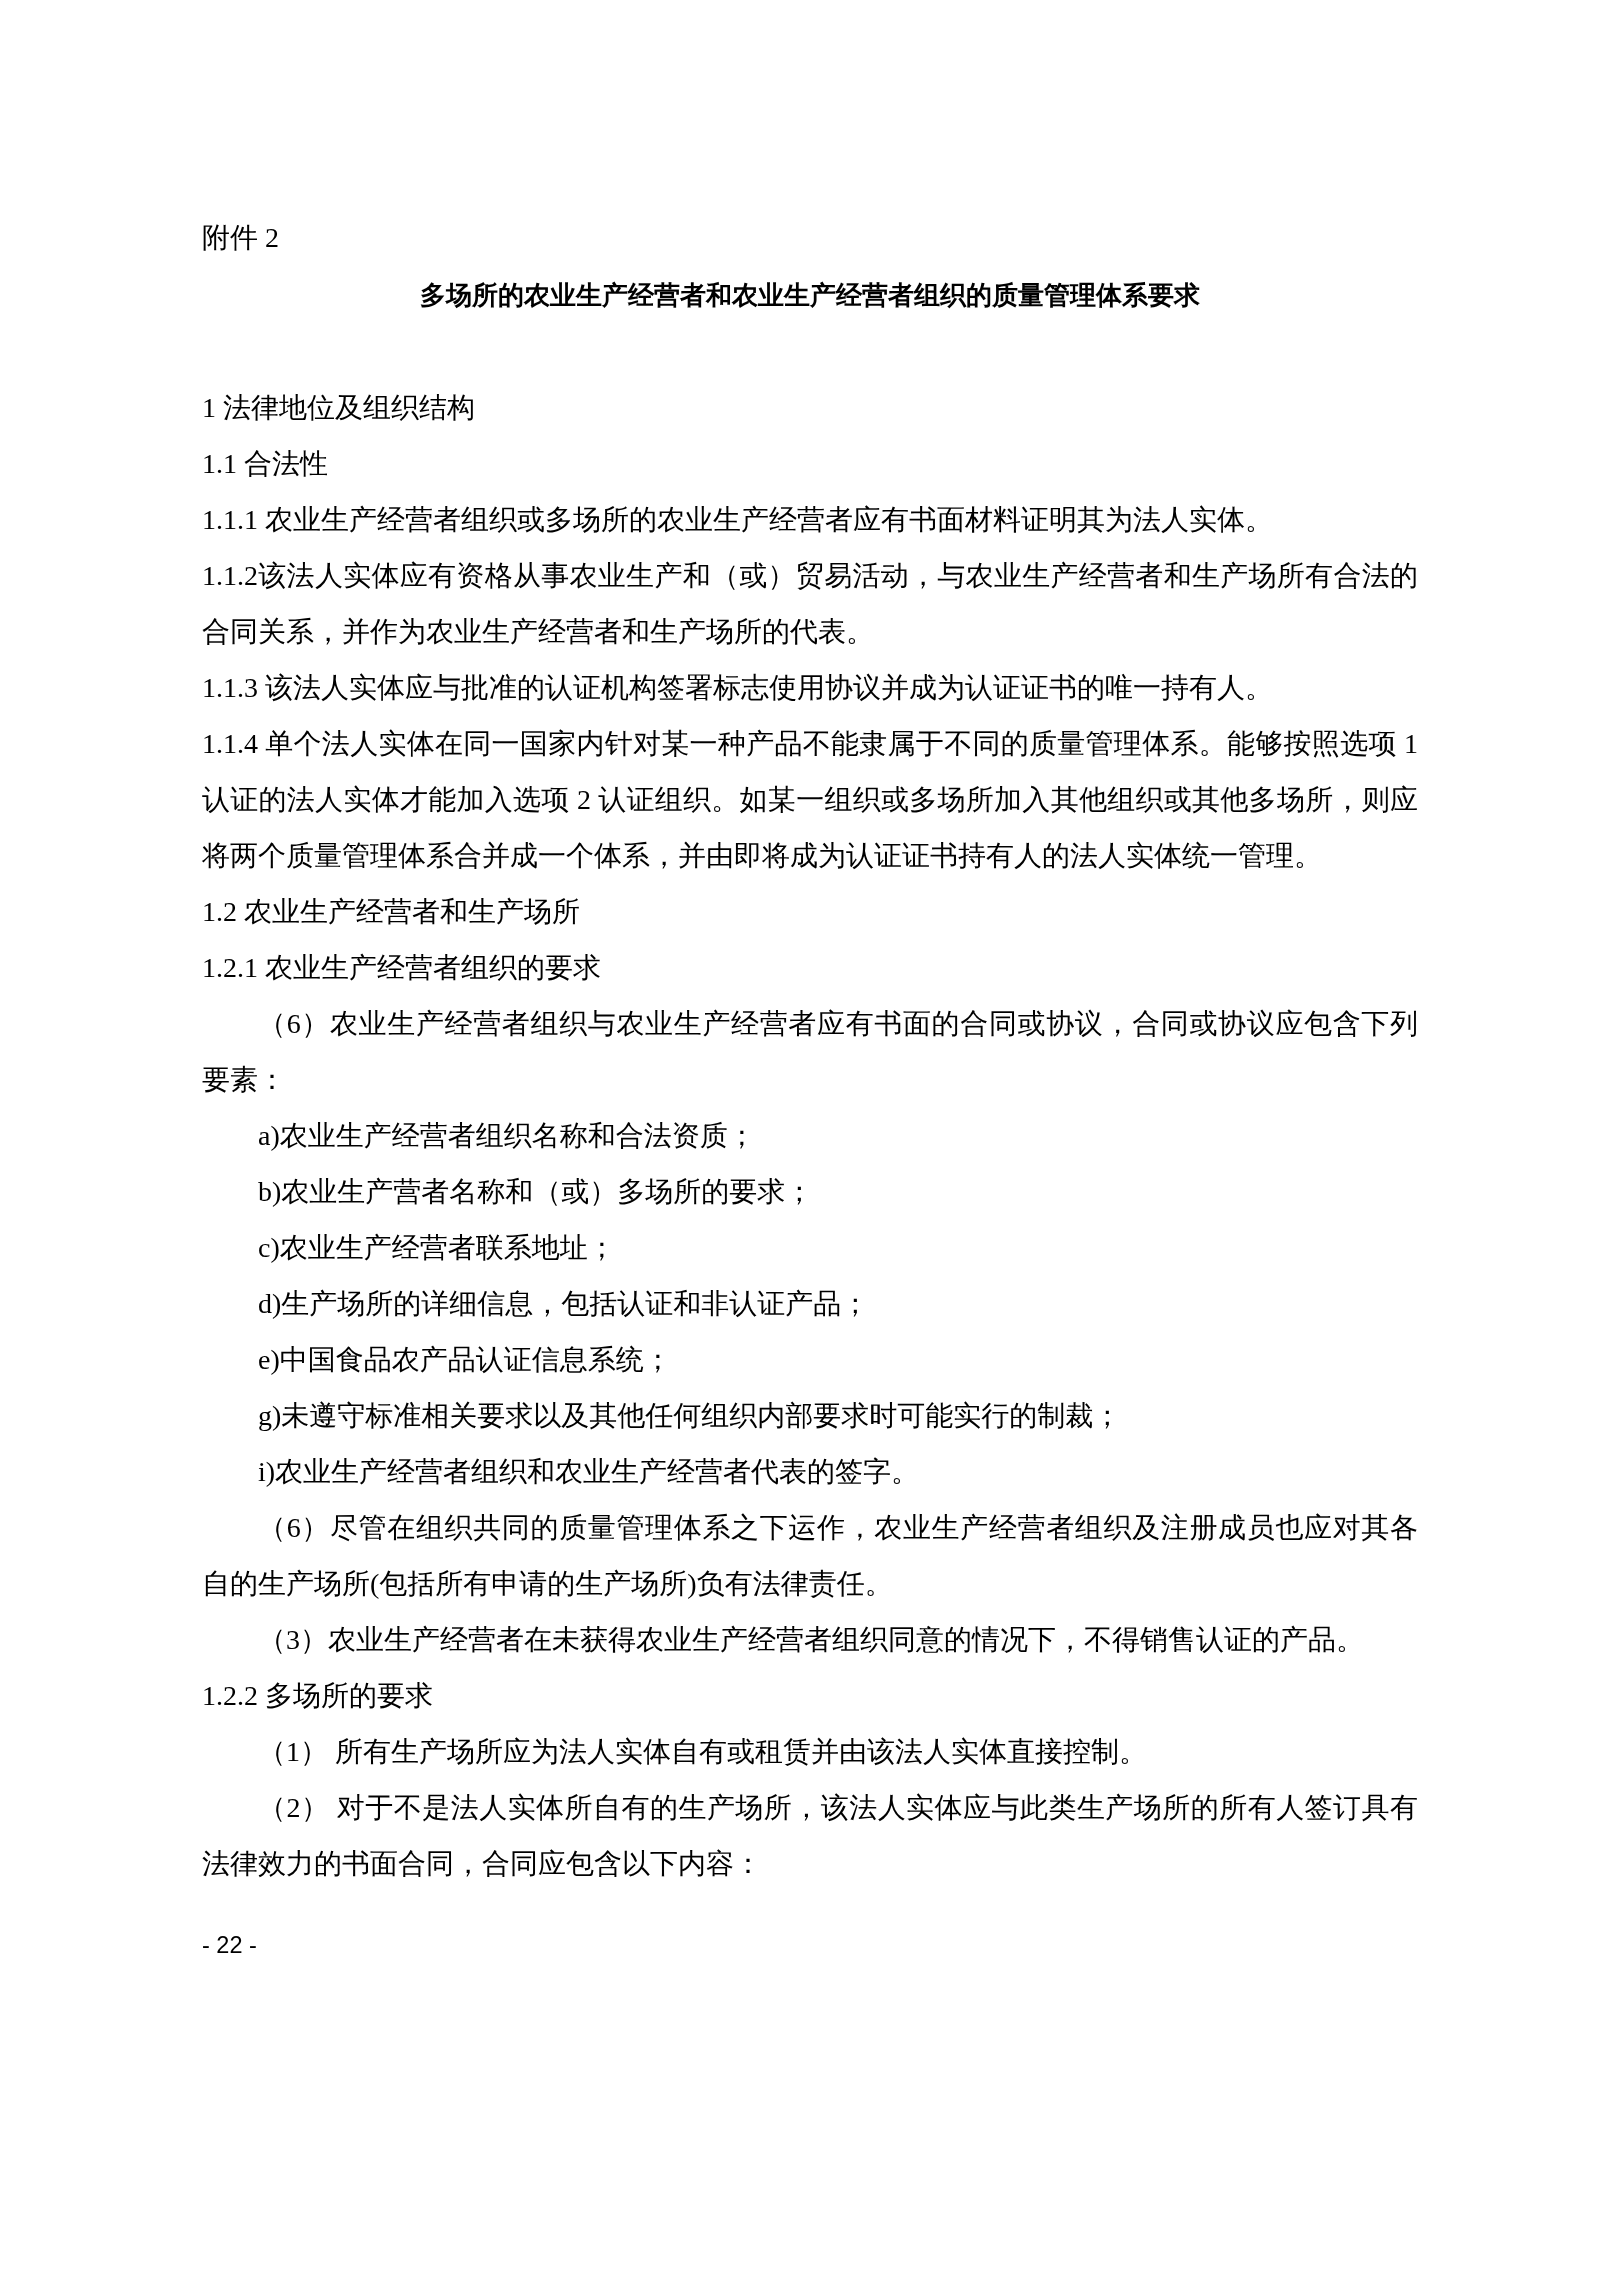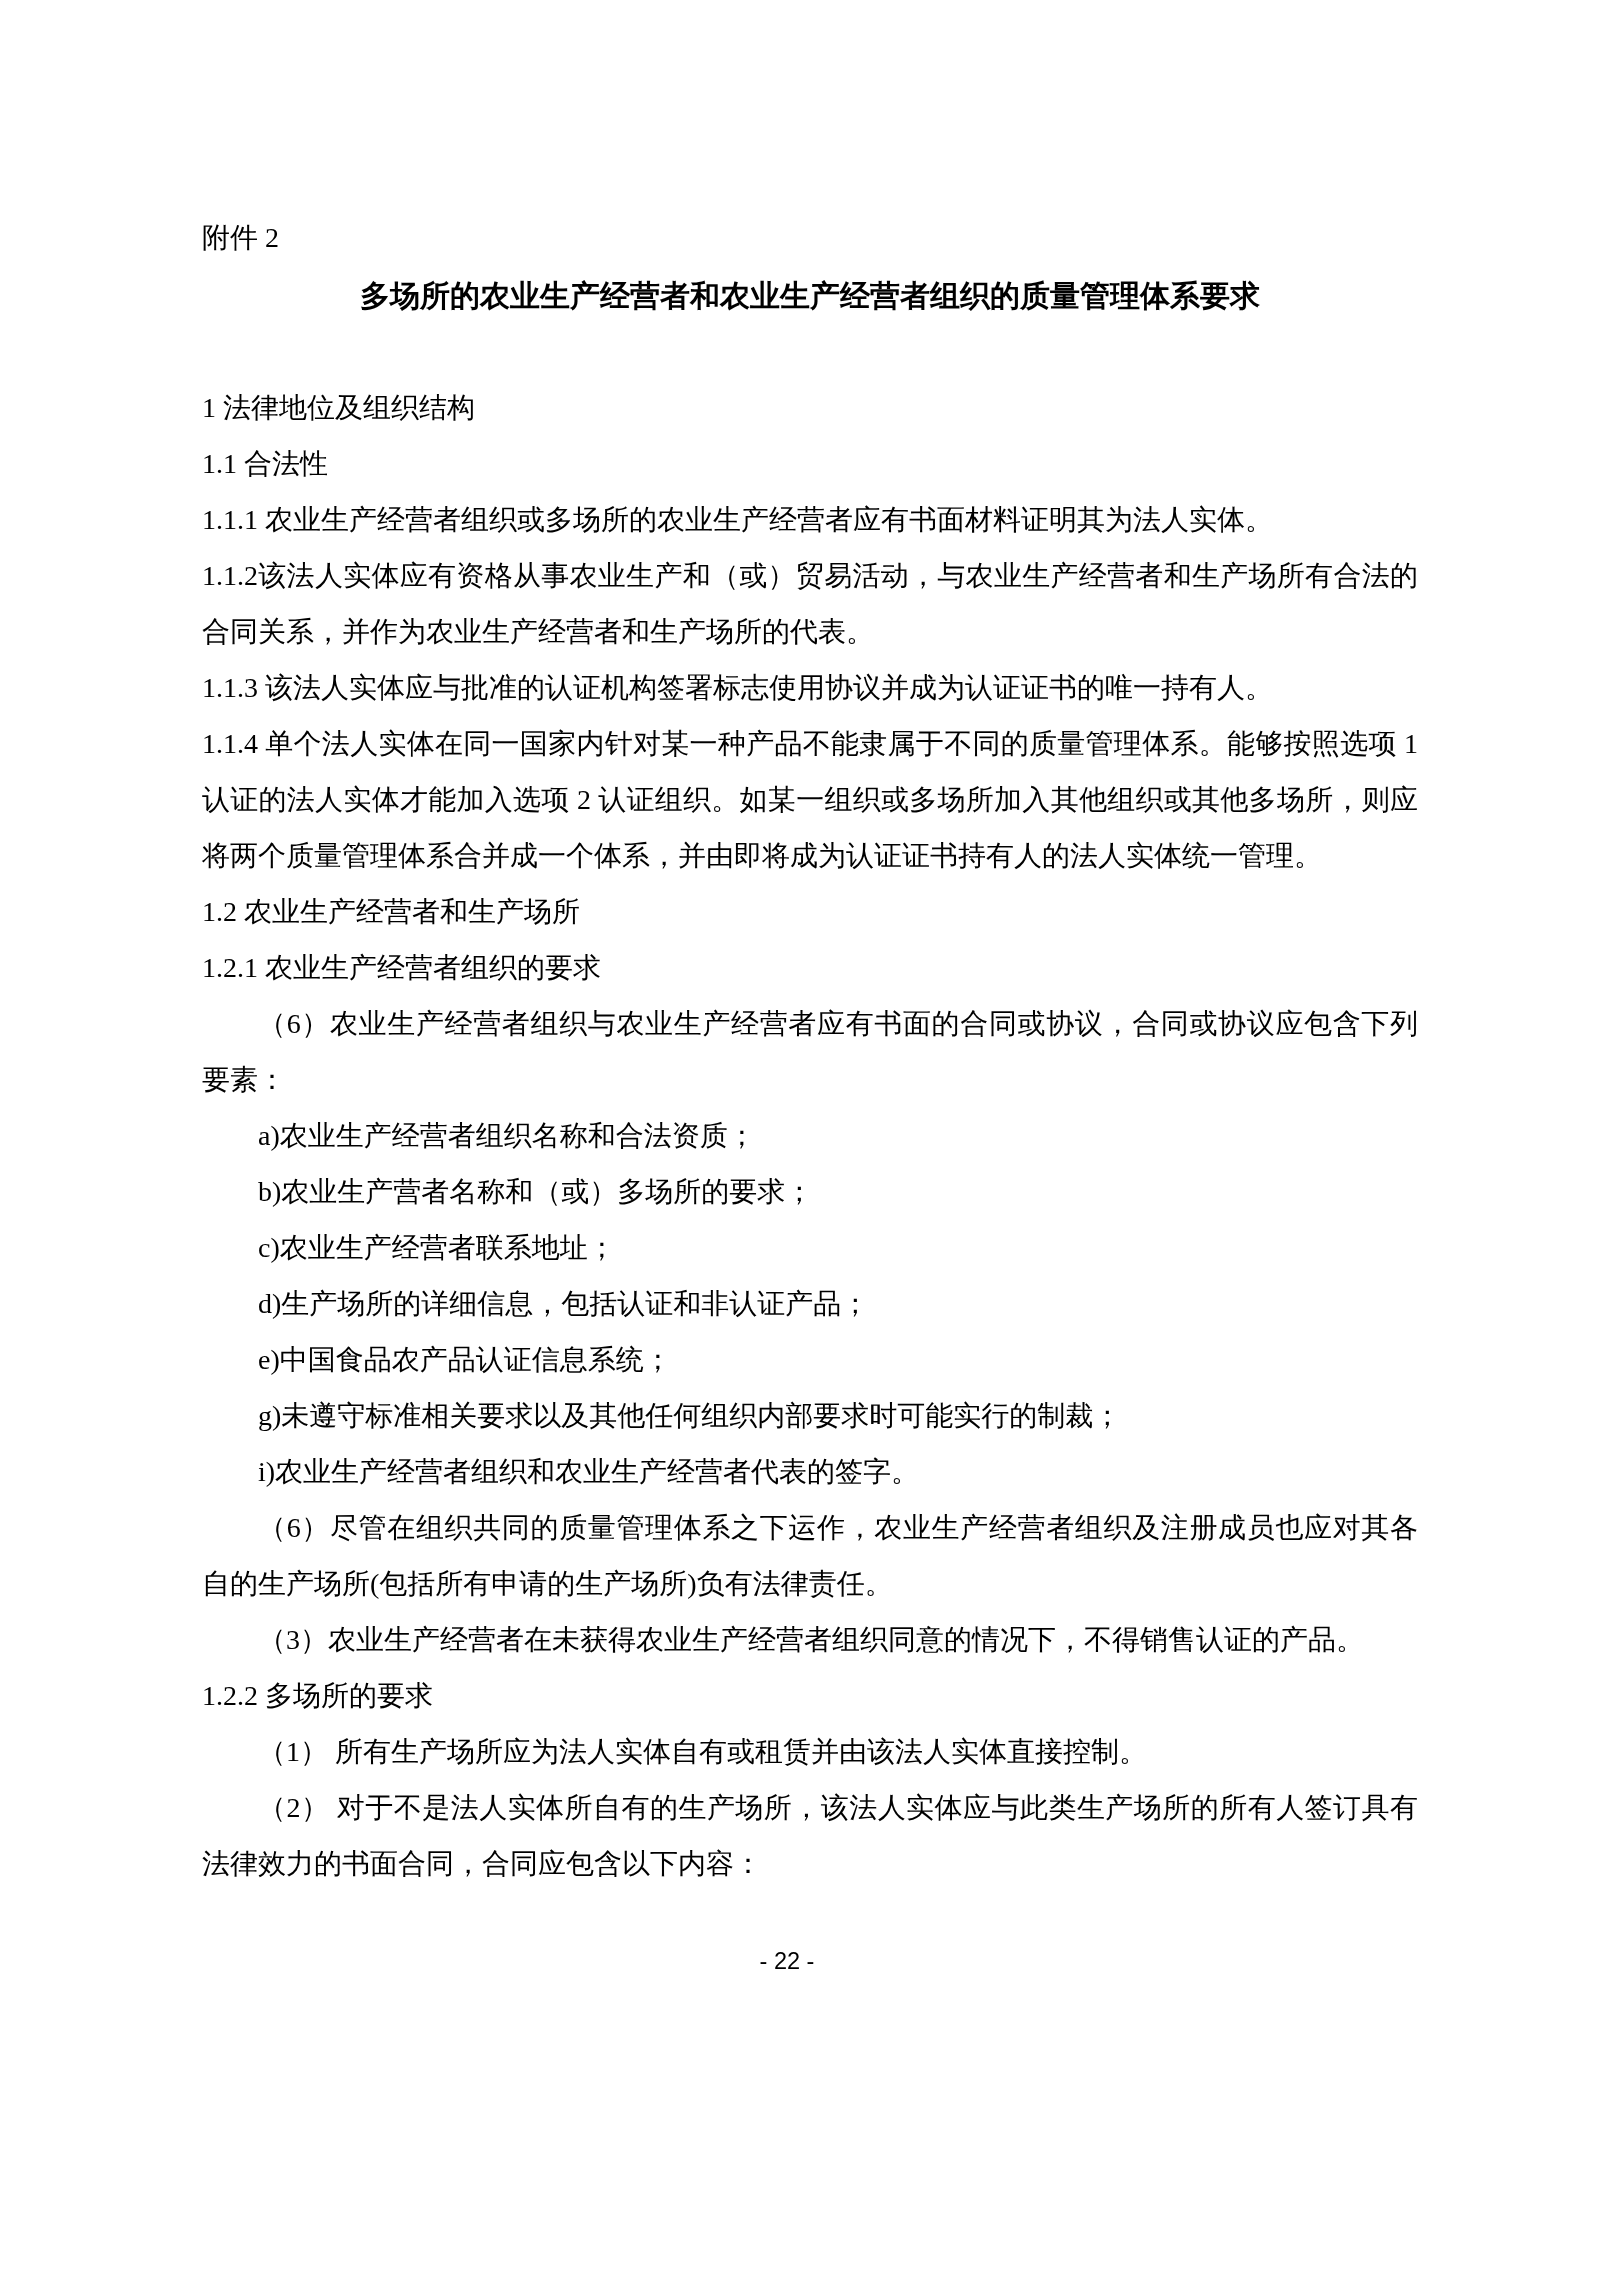--- a/index.html
+++ b/index.html
@@ -25,39 +25,39 @@
     line-height: 56px;
   }
   .attachment-label {
     text-align: left;
     line-height: 56px;
     white-space: pre;
   }
   .doc-title {
     text-align: center;
     font-weight: bold;
-    font-size: 30px;
+    font-size: 26px;
     line-height: 56px;
     margin-top: 2px;
   }
   .doc-body {
     margin-top: 56px;
   }
   .doc-body p {
     margin: 0;
     text-align: justify;
     text-justify: inter-ideograph;
     word-break: break-all;
   }
   .doc-body p.indent {
     text-indent: 2em;
   }
   .page-footer {
-    margin-top: 55px;
-    text-align: center;
+    margin-top: 39px;
+    text-align: left;
     padding-right: 46px;
     font-family: "Liberation Sans", "DejaVu Sans", sans-serif;
     font-size: 23.5px;
     line-height: 29px;
     color: #000000;
   }
 </style>
 </head>
 <body>
 

